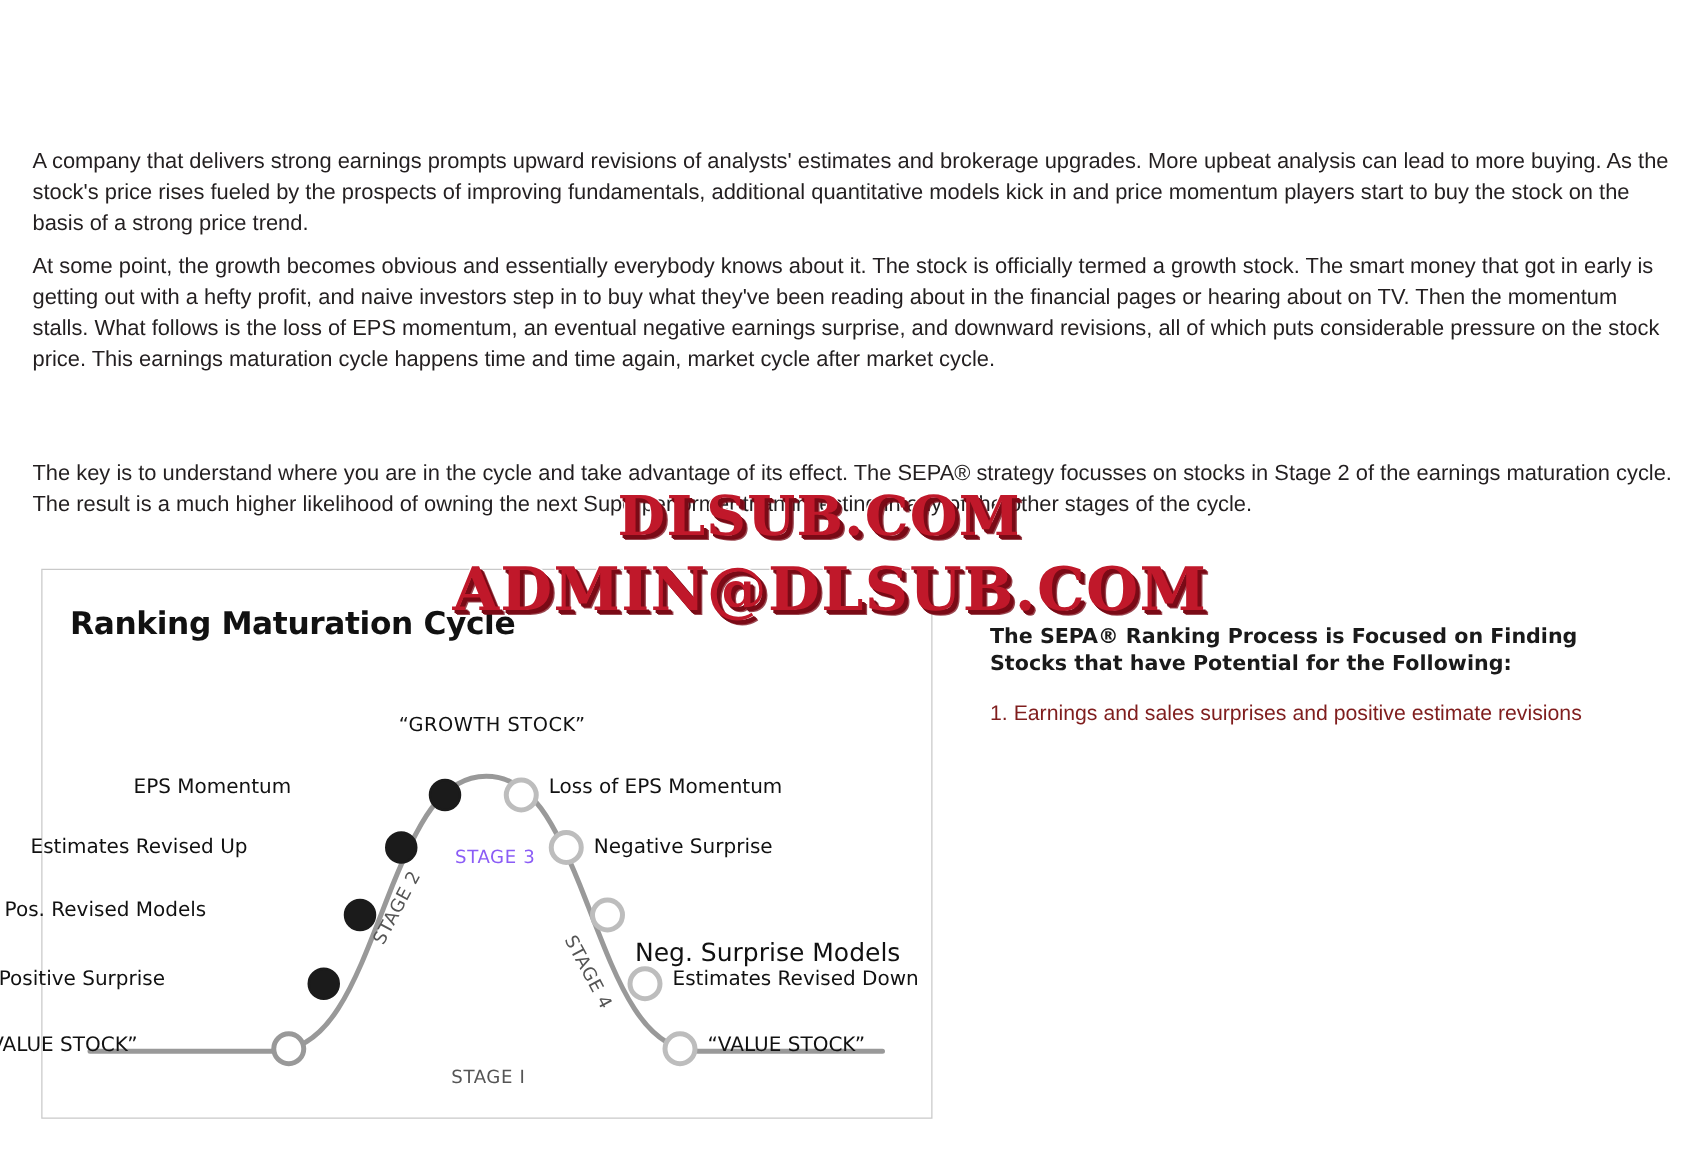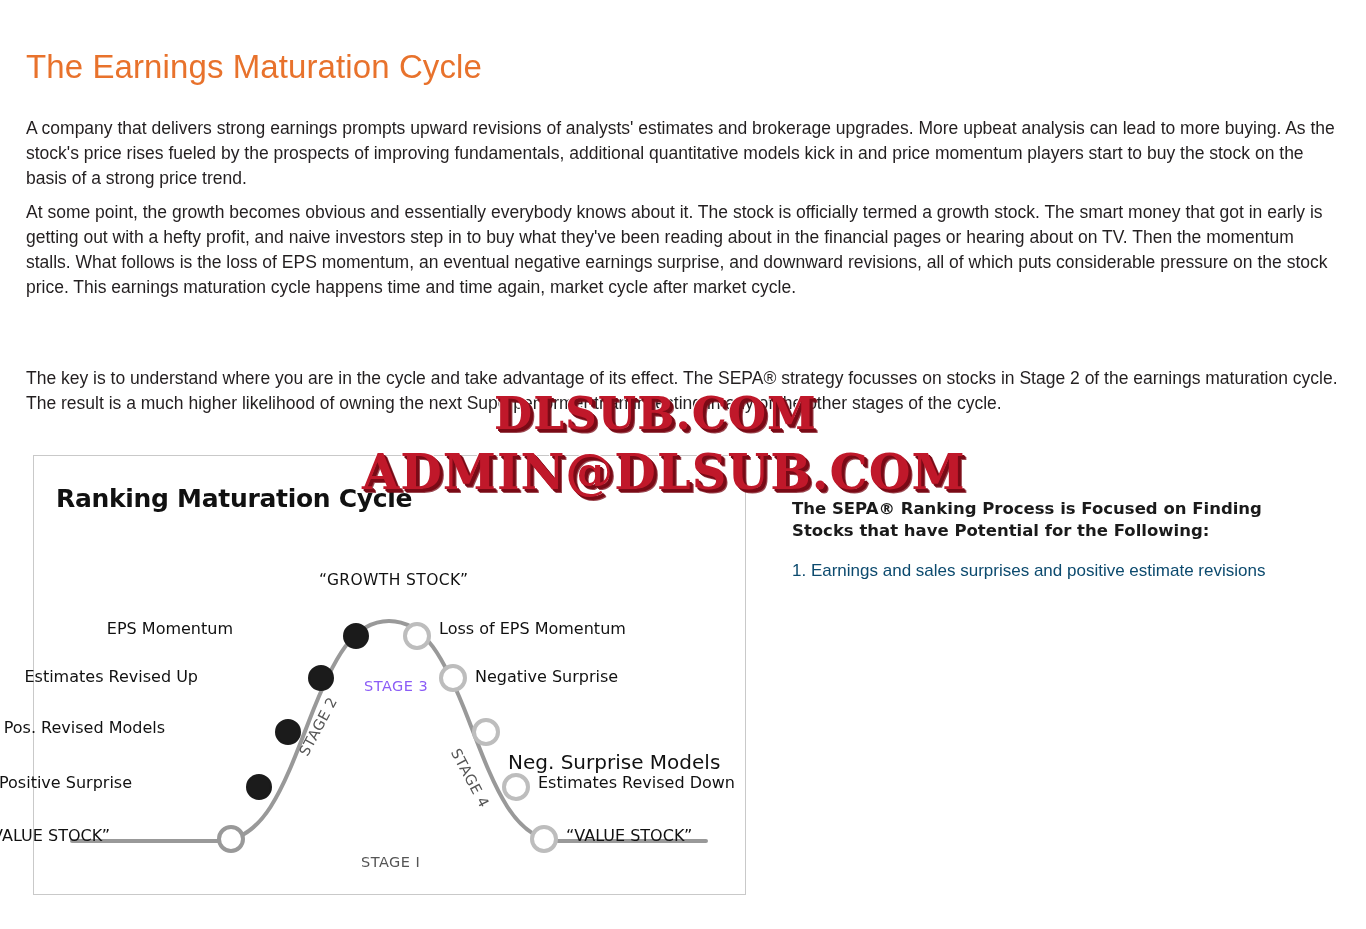--- a/index.html
+++ b/index.html
@@ -78,21 +78,21 @@
     font-family: "DejaVu Sans", sans-serif;
     font-weight: bold;
     font-size: 16.5px;
     line-height: 22px;
     color: #1a1a1a;
     margin: 0 0 16px 0;
   }
   .sepa-item {
     font-size: 17px;
     line-height: 25px;
-    color: #0c4a6e;
+    color: #7f1d1d;
     margin: 0 0 22px 0;
   }
   
   .watermark {
     position: absolute;
     left: 0;
     top: 0;
     width: 100%;
     height: 100%;
     pointer-events: none;
@@ -120,21 +120,20 @@
     left: 362px;
     top: 444px;
     font-size: 48px;
   }
 </style>
 </head>
 <body>
 
 <div class="page">
 
-  <h1 class="title">The Earnings Maturation Cycle</h1>
 
   <p class="body-text" id="para1">A company that delivers strong earnings prompts upward revisions of analysts' estimates and brokerage upgrades. More upbeat analysis can lead to more buying. As the stock's price rises fueled by the prospects of improving fundamentals, additional quantitative models kick in and price momentum players start to buy the stock on the basis of a strong price trend.</p>
   <p class="body-text" id="para2">At some point, the growth becomes obvious and essentially everybody knows about it. The stock is officially termed a growth stock. The smart money that got in early is getting out with a hefty profit, and naive investors step in to buy what they've been reading about in the financial pages or hearing about on TV. Then the momentum stalls. What follows is the loss of EPS momentum, an eventual negative earnings surprise, and downward revisions, all of which puts considerable pressure on the stock price. This earnings maturation cycle happens time and time again, market cycle after market cycle.</p>
   <p class="body-text" id="para3">The key is to understand where you are in the cycle and take advantage of its effect. The SEPA® strategy focusses on stocks in Stage 2 of the earnings maturation cycle. The result is a much higher likelihood of owning the next Superperformer than investing in any of the other stages of the cycle.</p>
 
   <div class="figure">
     <div class="fig-title">Ranking Maturation Cycle</div>
 
     <svg class="fig-svg" width="711" height="438" viewBox="0 0 711 438">
 

